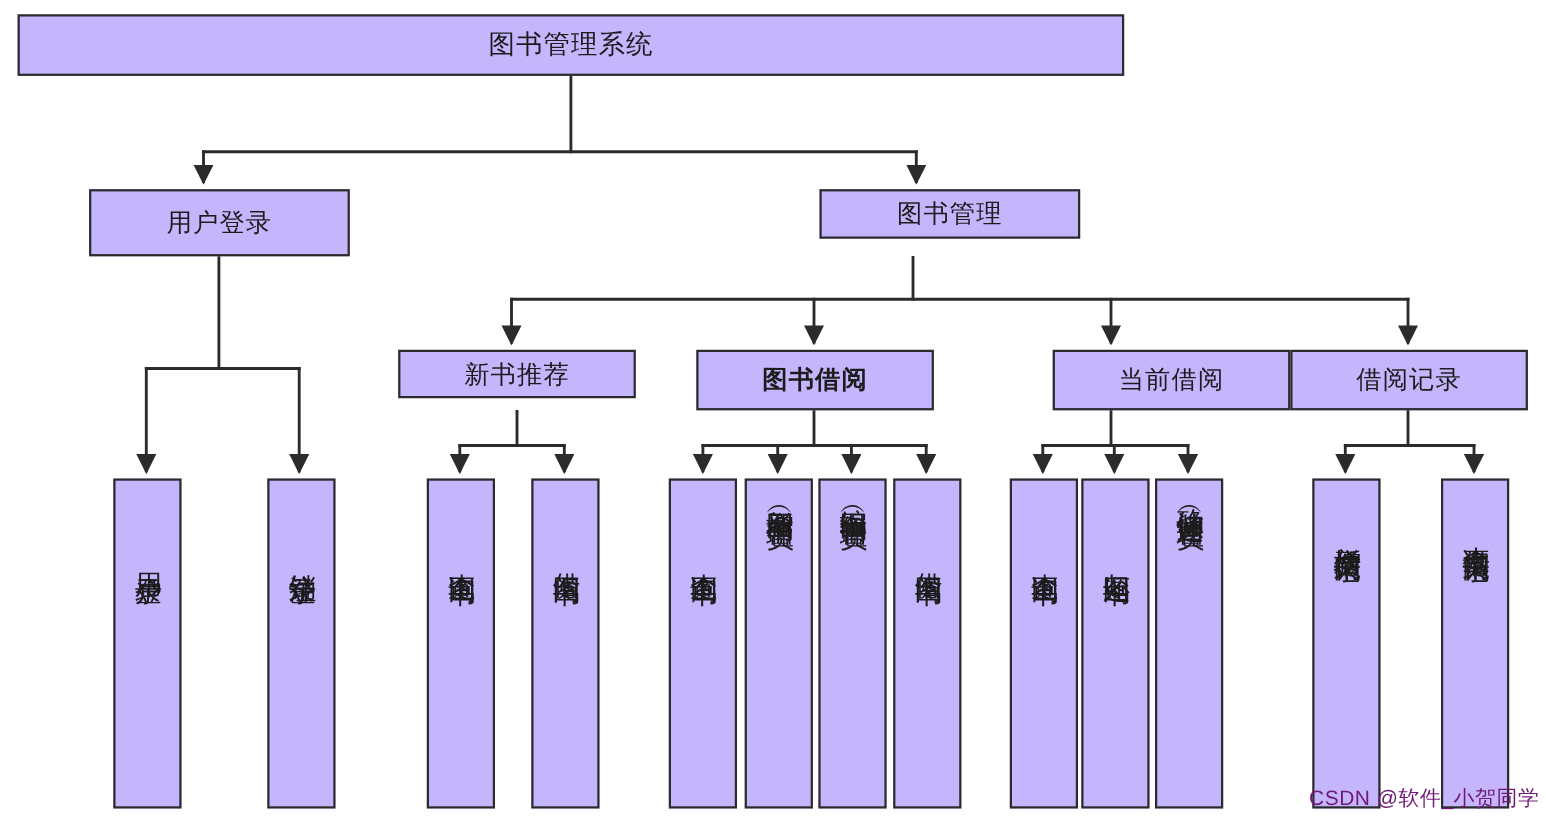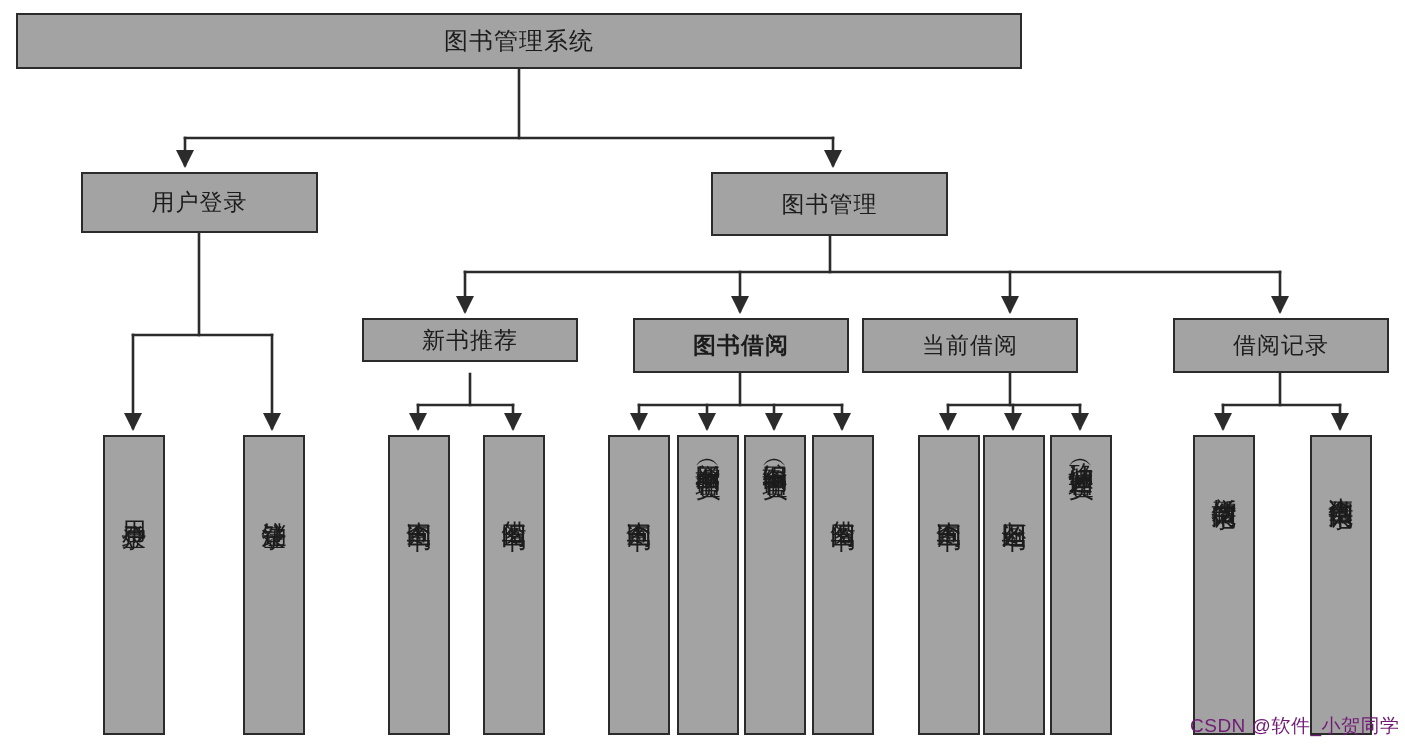--- a/index.html
+++ b/index.html
@@ -22,21 +22,21 @@
     position: absolute;
     left: 0;
     top: 0;
     width: 1405px;
     height: 747px;
     pointer-events: none;
   }
   .node {
     position: absolute;
     box-sizing: border-box;
-    background: #a3a3a3;
+    background: #c4b5fd;
     border: 2px solid #2b2b2b;
     display: flex;
     align-items: center;
     justify-content: center;
     color: #1c1c1c;
     overflow: hidden;
   }
   .node .lbl {
     display: block;
     text-align: center;
@@ -129,31 +129,31 @@
     </g>
   </svg>
 
   <div class="node horiz root" style="left:16px; top:13px; width:1006px; height:56px;">
     <span class="lbl">图书管理系统</span>
   </div>
 
   <div class="node horiz" style="left:81px; top:172px; width:237px; height:61px;">
     <span class="lbl">用户登录</span>
   </div>
-  <div class="node horiz" style="left:711px; top:172px; width:237px; height:64px;">
+  <div class="node horiz" style="left:745px; top:172px; width:237px; height:45px;">
     <span class="lbl">图书管理</span>
   </div>
 
   <div class="node horiz" style="left:362px; top:318px; width:216px; height:44px;">
     <span class="lbl">新书推荐</span>
   </div>
   <div class="node horiz" style="left:633px; top:318px; width:216px; height:55px;font-weight:bold;">
     <span class="lbl">图书借阅</span>
   </div>
-  <div class="node horiz" style="left:862px; top:318px; width:216px; height:55px;">
+  <div class="node horiz" style="left:957px; top:318px; width:216px; height:55px;">
     <span class="lbl">当前借阅</span>
   </div>
   <div class="node horiz" style="left:1173px; top:318px; width:216px; height:55px;">
     <span class="lbl">借阅记录</span>
   </div>
 
   <div class="node vert" style="left:103px; top:435px; width:62px; height:300px; padding-top:64px;">
     <span class="lbl">用户登录</span>
   </div>
   <div class="node vert" style="left:243px; top:435px; width:62px; height:300px; padding-top:64px;">

